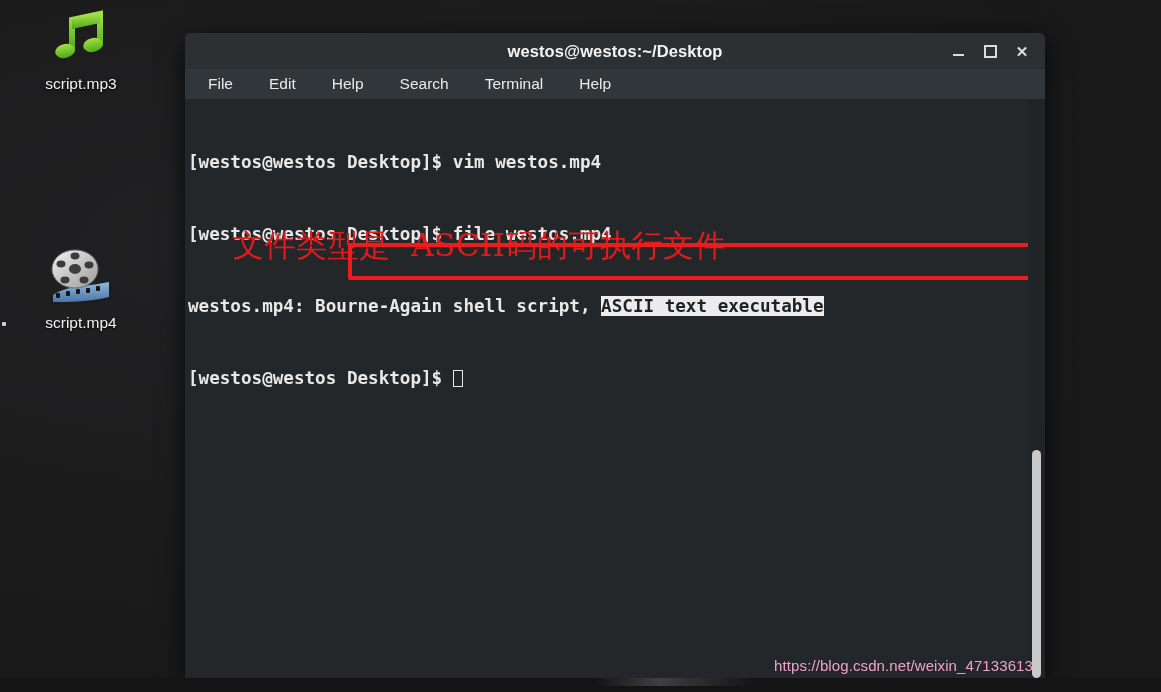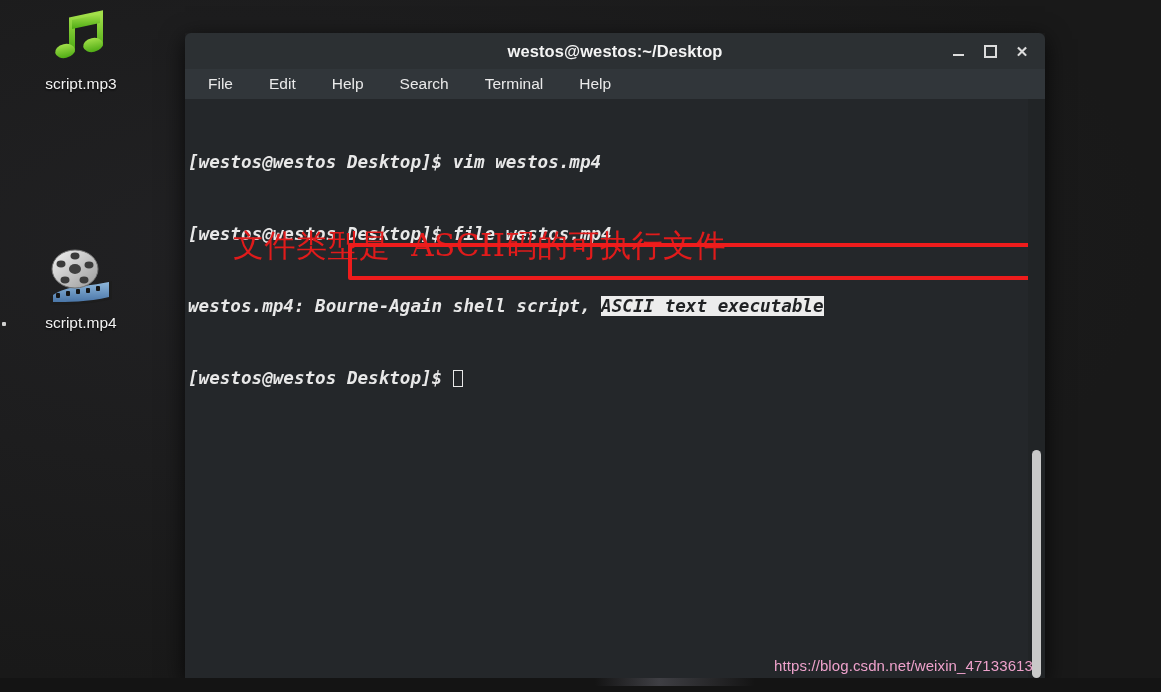--- a/index.html
+++ b/index.html
@@ -158,21 +158,21 @@
     top: 3px;
     right: 26px;
     font-family: "DejaVu Sans Mono", "Liberation Mono", monospace;
     font-size: 17.6px;
     line-height: 24px;
     color: #e8e8e8;
     font-weight: bold;
     white-space: pre;
     letter-spacing: 0px;
   }
-  .tline { height: 24px; font-style: italic; }
+  .tline { height: 24px; }
   .hl {
     background: #ececec;
     color: #1f2123;
   }
   .cursor-box {
     display: inline-block;
     width: 10px;
     height: 17px;
     border: 1.6px solid #e8e8e8;
     vertical-align: -3px;

